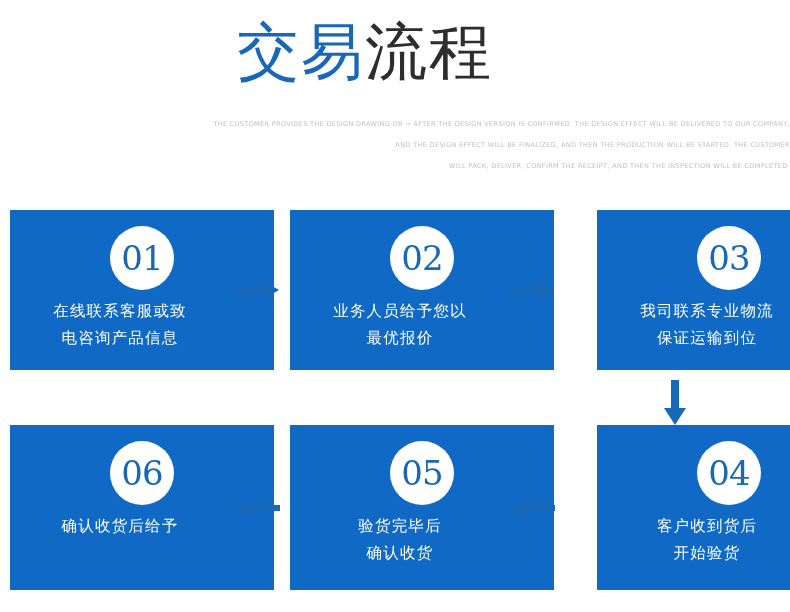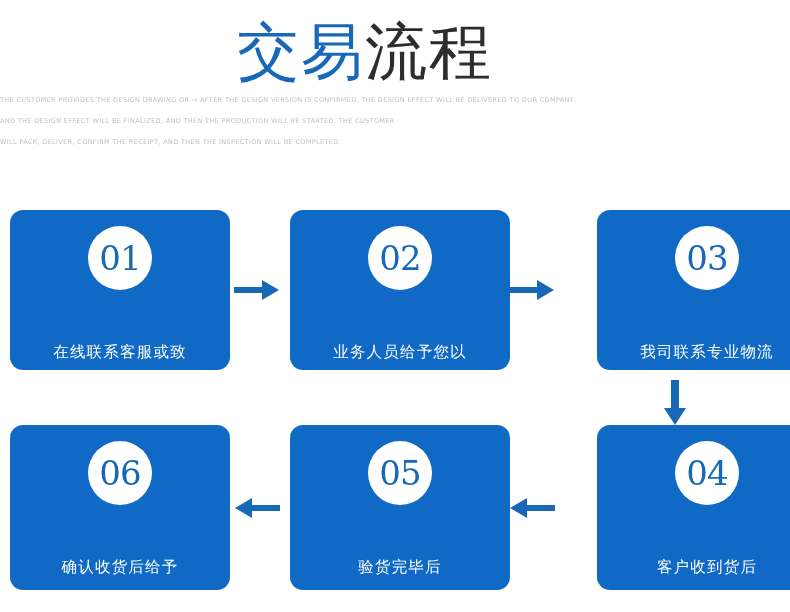--- a/index.html
+++ b/index.html
@@ -32,48 +32,47 @@
     font-size: 62px;
     line-height: 76px;
     letter-spacing: 2px;
     font-weight: 400;
     white-space: nowrap;
   }
   .title .t-blue { color: #1868b8; }
   .title .t-dark { color: #2d2d2d; }
 
   .subtitle {
-    margin-top: 0;
-    width: 790px;
-    text-align: left;
+    margin-top: 24px;
+    width: 790px;
+    text-align: right;
   }
   .sub-line {
     font-size: 6.5px;
     line-height: 21px;
     letter-spacing: 0.35px;
     color: #c2c2c2;
     white-space: nowrap;
     font-weight: 400;
   }
 
   
   .steps {
     position: absolute;
     left: 0;
     top: 210px;
     width: 790px;
     height: 390px;
   }
   .box {
     position: absolute;
-    width: 220px;
+    width: 264px;
     height: 160px;
     background: #1069c4;
     box-sizing: border-box;
-    border-radius: 13px;
   }
   .box.r2 { height: 165px; }
 
   .box-col0 { left: 10px; }
   .box-col1 { left: 290px; }
   .box-col2 { left: 597px; padding-left: 17px; }
 
   .box-row0 { top: 0px; }
   .box-row1 { top: 215px; }
 
@@ -104,21 +103,20 @@
     left: 0;
     width: 220px;
     text-align: center;
     color: #ffffff;
   }
   .box-line {
     font-size: 15.5px;
     line-height: 27px;
     letter-spacing: 1.2px;
     white-space: nowrap;
-    margin-top: 41px;
   }
 
   
   .arrow-h {
     position: absolute;
     width: 46px;
     height: 26px;
     top: 67px;
   }
   .arrow-h.a1 { left: 234px; }

